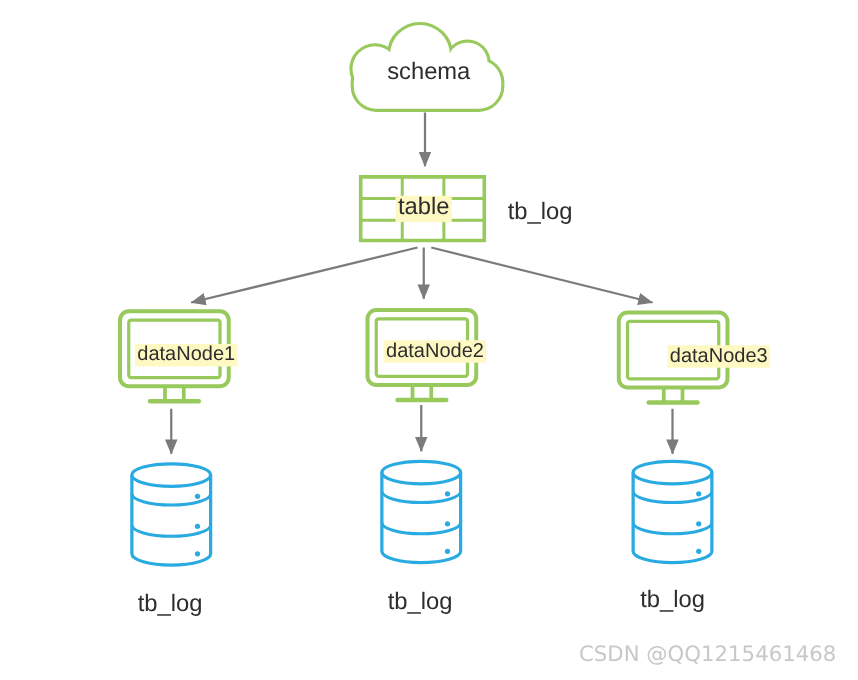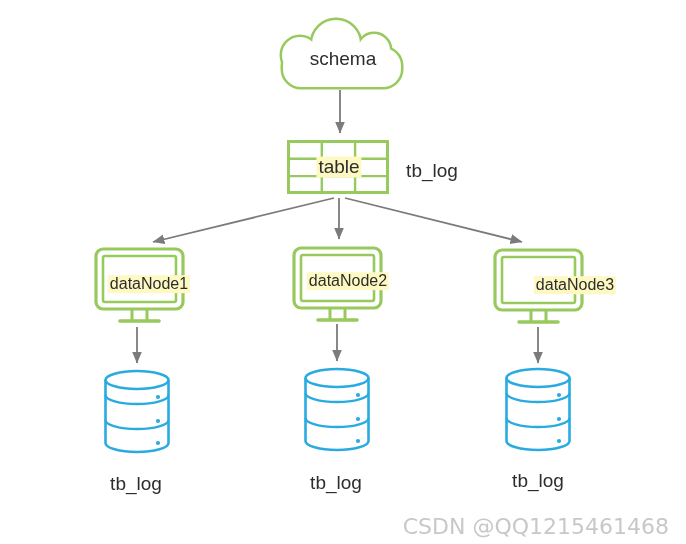--- a/index.html
+++ b/index.html
@@ -29,21 +29,21 @@
     line-height:1.1;
     color:var(--text);
   }
   .label.on-white{background:#fef9c3;padding:0 2px;}
   .node-label{font-size:16px;}
   .db-label{font-size:19px;}
   .watermark{
     position:absolute;
     right:13px;top:514px;
     font-family:"DejaVu Sans", sans-serif;
-    font-size:22px;
+    font-size:17px;
     color:var(--watermark);
     white-space:nowrap;
   }
   
   .connector{stroke:var(--arrow);stroke-width:1.8;fill:none;}
   .ah{fill:var(--arrow);}
   .cloud-stroke{fill:none;stroke:var(--green);stroke-width:5;}
   .cloud-fill{fill:#ffffff;stroke:none;}
   .grid-border{fill:#ffffff;stroke:var(--green);stroke-width:3;}
   .grid-line{stroke:var(--green);stroke-width:2.4;fill:none;}

